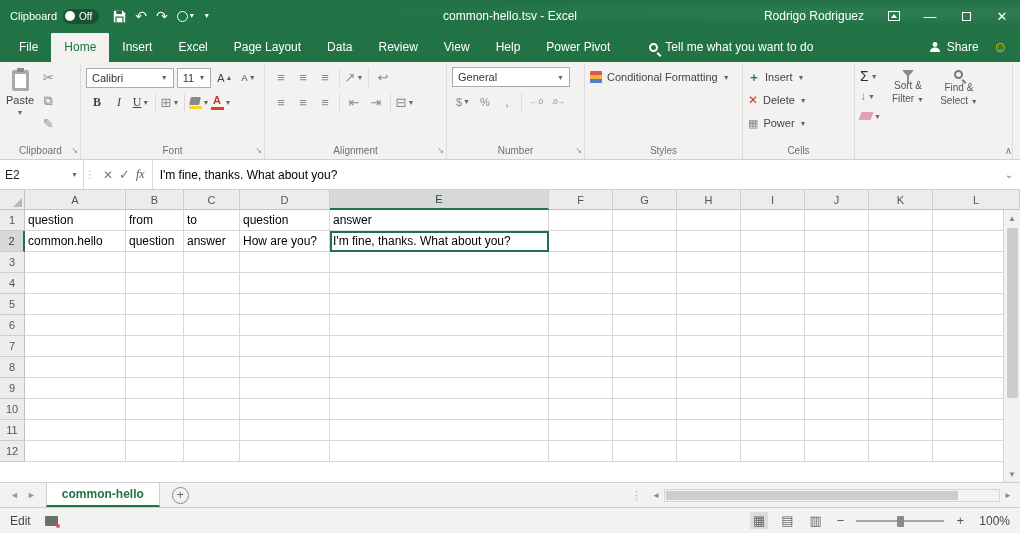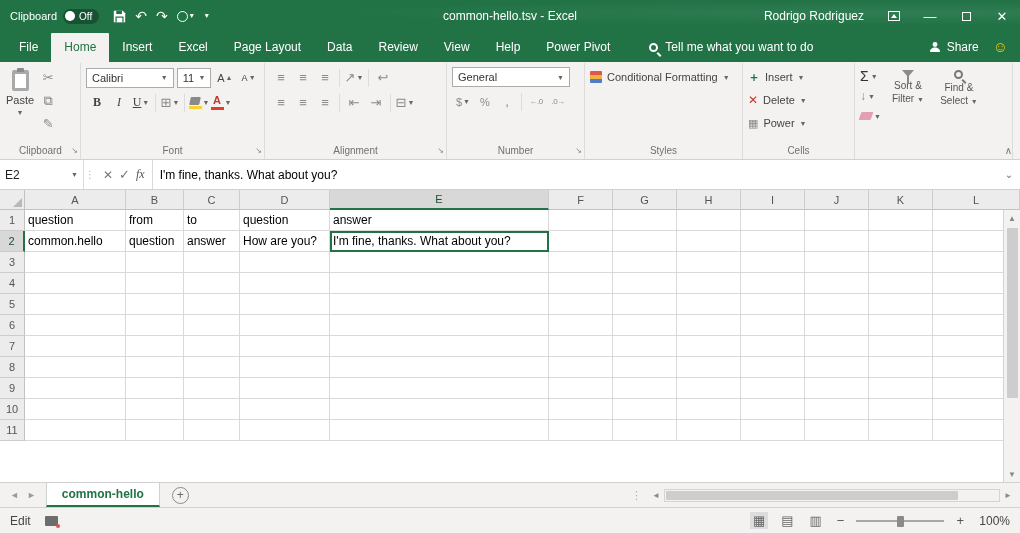--- a/index.html
+++ b/index.html
@@ -619,20 +619,35 @@
           <div class="cell" style="width: 90px;"></div>
           <div class="cell" style="width: 219px;"></div>
           <div class="cell" style="width: 64px;"></div>
           <div class="cell" style="width: 64px;"></div>
           <div class="cell" style="width: 64px;"></div>
           <div class="cell" style="width: 64px;"></div>
           <div class="cell" style="width: 64px;"></div>
           <div class="cell" style="width: 64px;"></div>
           <div class="cell" style="flex: 1 1 0%;"></div>
         </div>
+        <div class="g-row">
+          <div class="row-h">12</div>
+          <div class="cell" style="width: 101px;"></div>
+          <div class="cell" style="width: 58px;"></div>
+          <div class="cell" style="width: 56px;"></div>
+          <div class="cell" style="width: 90px;"></div>
+          <div class="cell" style="width: 219px;"></div>
+          <div class="cell" style="width: 64px;"></div>
+          <div class="cell" style="width: 64px;"></div>
+          <div class="cell" style="width: 64px;"></div>
+          <div class="cell" style="width: 64px;"></div>
+          <div class="cell" style="width: 64px;"></div>
+          <div class="cell" style="width: 64px;"></div>
+          <div class="cell" style="flex: 1 1 0%;"></div>
+        </div>
       </div>
     <div class="vscroll">
       <span class="vs-arrow">▲</span>
       <span class="vs-thumb"></span>
       <span class="vs-spacer"></span>
       <span class="vs-arrow">▼</span>
     </div>
   </div>
 
   <div class="tabstrip">

